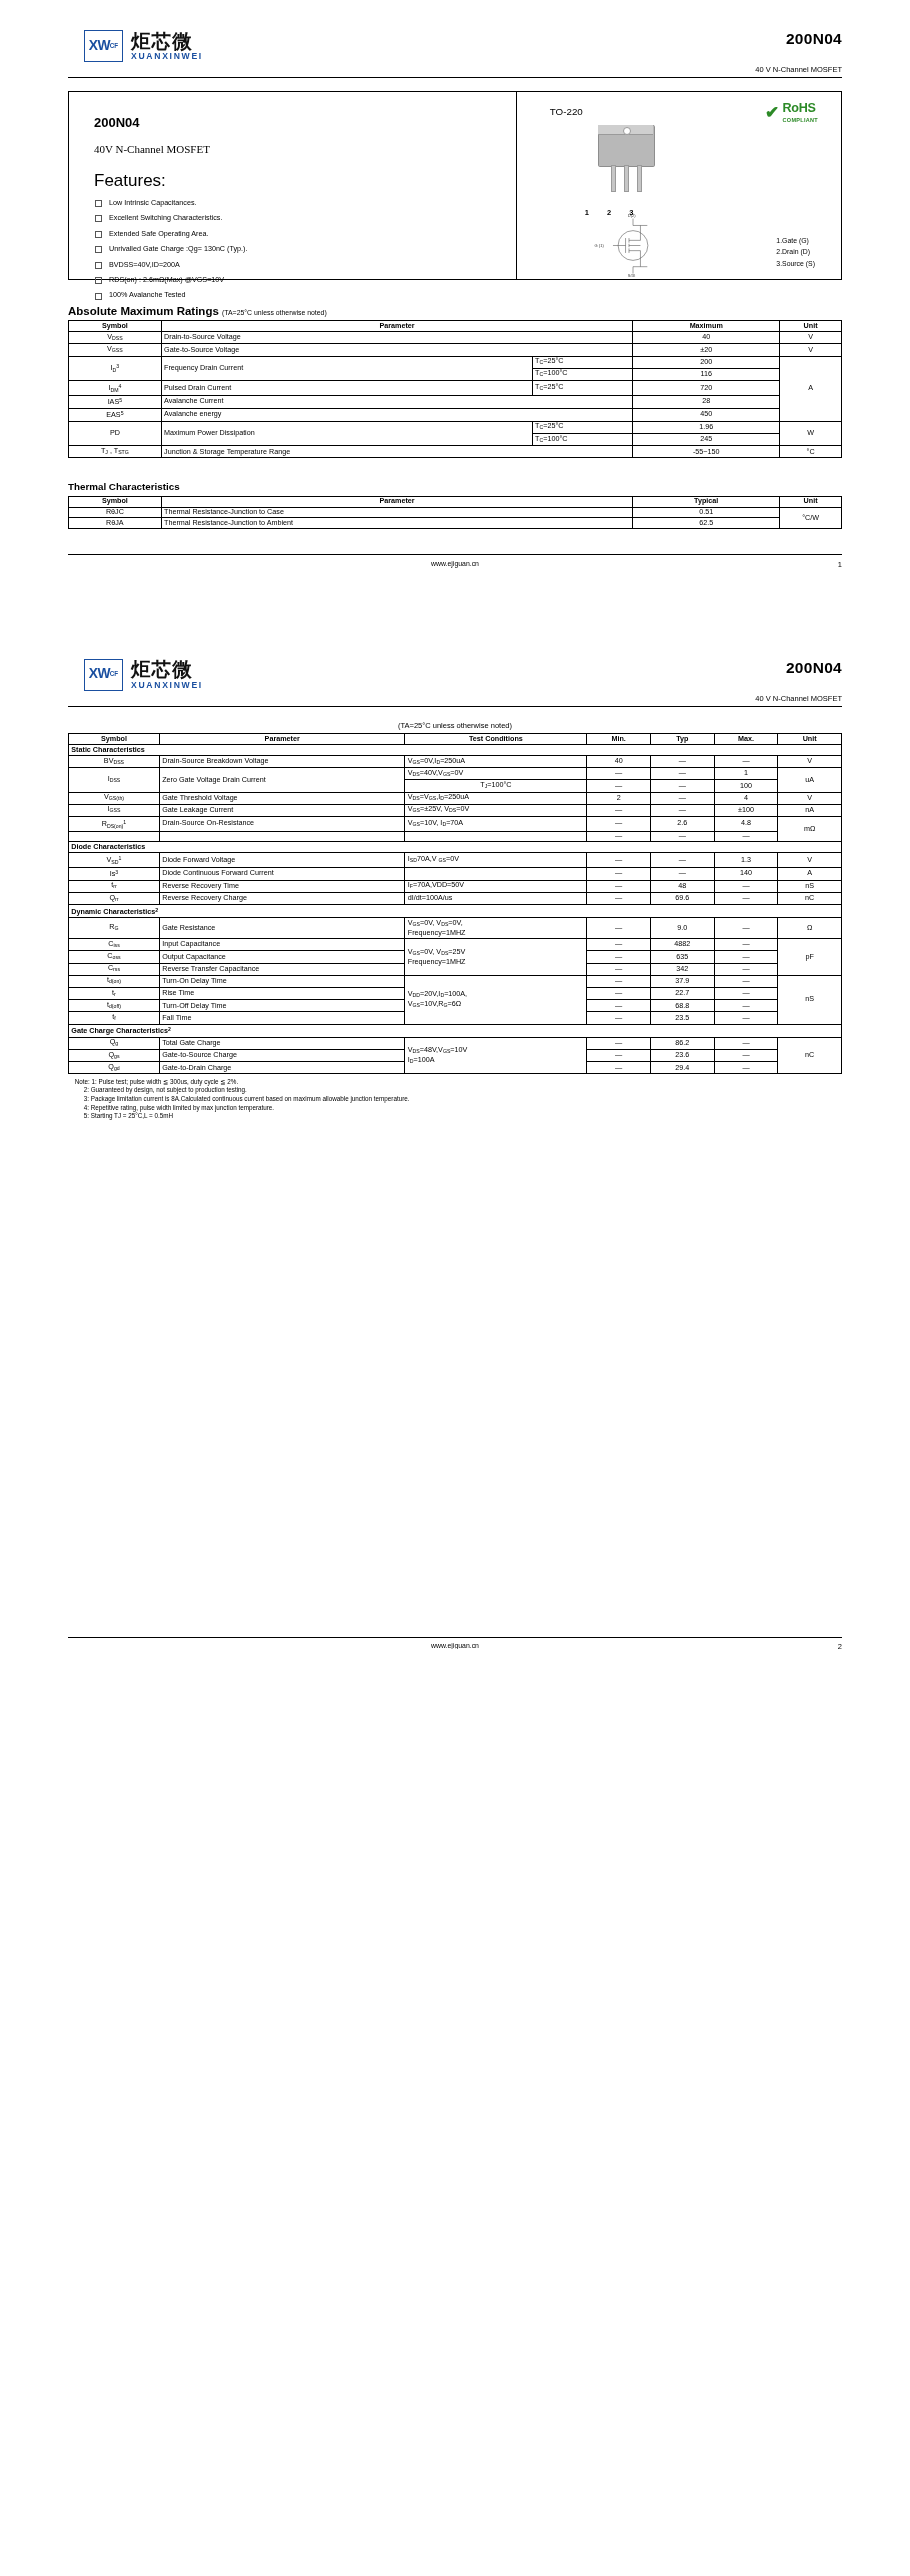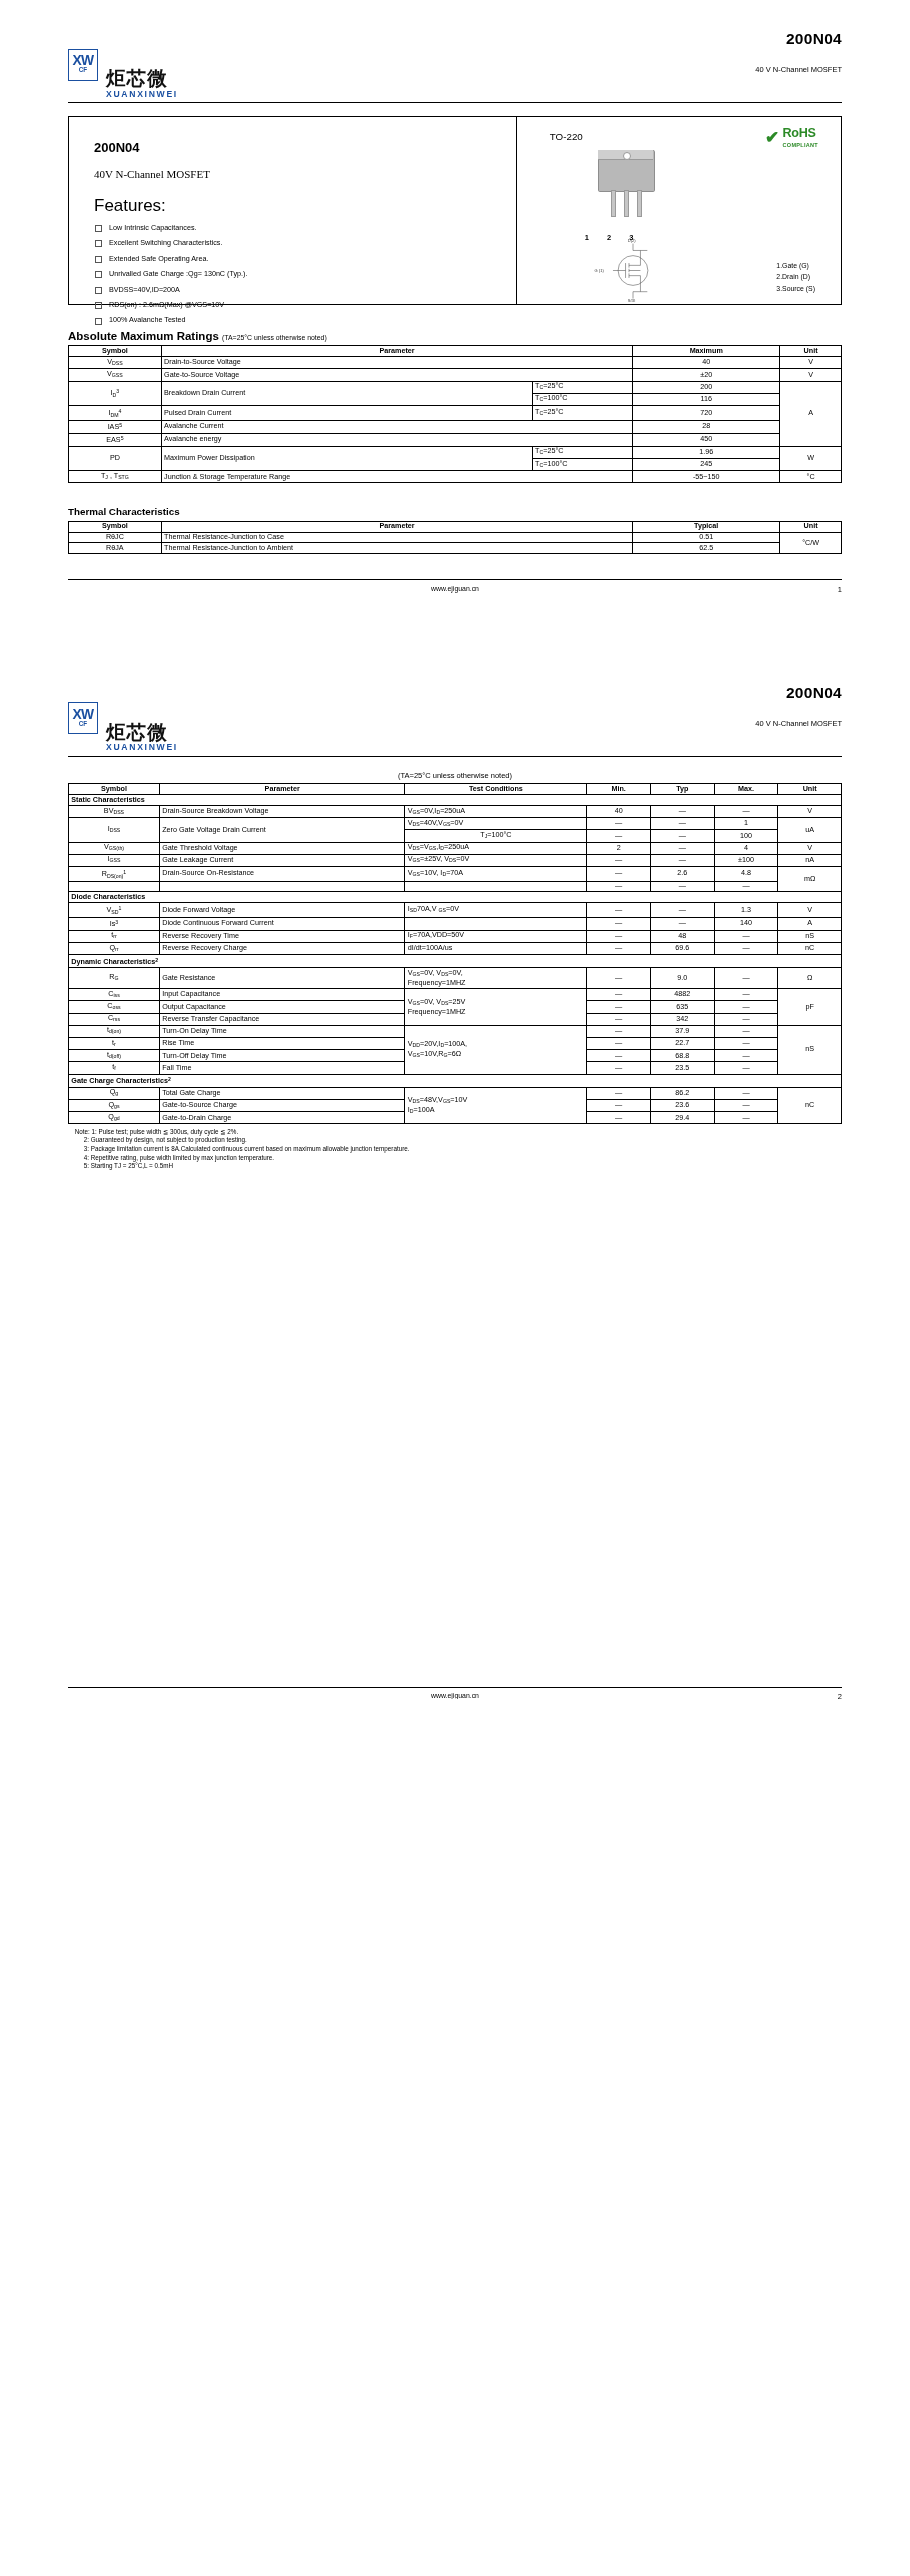--- a/index.html
+++ b/index.html
@@ -4,24 +4,24 @@
 <style>
   html,body{margin:0;padding:0;background:#ffffff;}
   body{width:910px;font-family:"Liberation Sans",sans-serif;color:#000;}
   .page{width:910px;position:relative;box-sizing:border-box;padding:0 68px;}
   .page1{padding-top:30px;}
   .page2{padding-top:23px;}
 
   
   .hdr{display:flex;align-items:flex-start;justify-content:space-between;}
   .hdr-left{display:flex;align-items:center;gap:8px;}
-  .logo-box{width:30px;height:32px;border:1.7px solid #1a4fa0;display:flex;flex-direction:column;align-items:center;justify-content:center;box-sizing:border-box;}
+  .logo-box{width:39px;height:32px;border:1.7px solid #1a4fa0;display:flex;align-items:center;justify-content:center;box-sizing:border-box;margin-left:16px;}
   .logo-xw{font-weight:bold;font-size:13.8px;color:#1a4fa0;line-height:12.6px;letter-spacing:-0.6px;}
   .logo-sub{font-size:6.3px;color:#1a4fa0;font-weight:bold;line-height:6.9px;}
-  .brand-cn{font-size:19.5px;font-weight:bold;letter-spacing:1.1px;line-height:20.7px;color:#111;margin-top:38px;}
+  .brand-cn{font-size:19.5px;font-weight:bold;letter-spacing:1.1px;line-height:20.7px;color:#111;}
   .brand-en{font-size:8.6px;letter-spacing:1.7px;color:#1a4fa0;font-weight:bold;line-height:10.3px;}
   .hdr-right{text-align:right;}
   .part-no{font-size:15.5px;font-weight:bold;letter-spacing:0.3px;}
   .part-desc{font-size:7.5px;margin-top:17px;}
   .hdr-rule{border:none;border-top:1.1px solid #000;margin:3.4px 0 0 0;}
 
   
   .topbox{margin-top:12.6px;border:0.6px solid #000;display:flex;height:189px;box-sizing:border-box;}
   .topbox-left{width:58%;border-right:0.6px solid #000;box-sizing:border-box;padding:23px 0 0 25px;}
   .topbox-right{width:42%;box-sizing:border-box;position:relative;padding:12.6px 0 0 0;}
@@ -189,21 +189,21 @@
       <td class="c">V</td>
     </tr>
     <tr>
       <td class="c">V<sub>GSS</sub></td>
       <td class="l" colspan="2">Gate-to-Source Voltage</td>
       <td class="c">±20</td>
       <td class="c">V</td>
     </tr>
     <tr>
       <td class="c" rowspan="2">I<sub>D</sub><sup>3</sup></td>
-      <td class="l" rowspan="2">Breakdown Drain Current</td>
+      <td class="l" rowspan="2">Frequency Drain Current</td>
       <td class="l">T<sub>C</sub>=25°C</td>
       <td class="c">200</td>
       <td class="c" rowspan="5">A</td>
     </tr>
     <tr>
       <td class="l">T<sub>C</sub>=100°C</td>
       <td class="c">116</td>
     </tr>
     <tr>
       <td class="c">I<sub>DM</sub><sup>4</sup></td>

